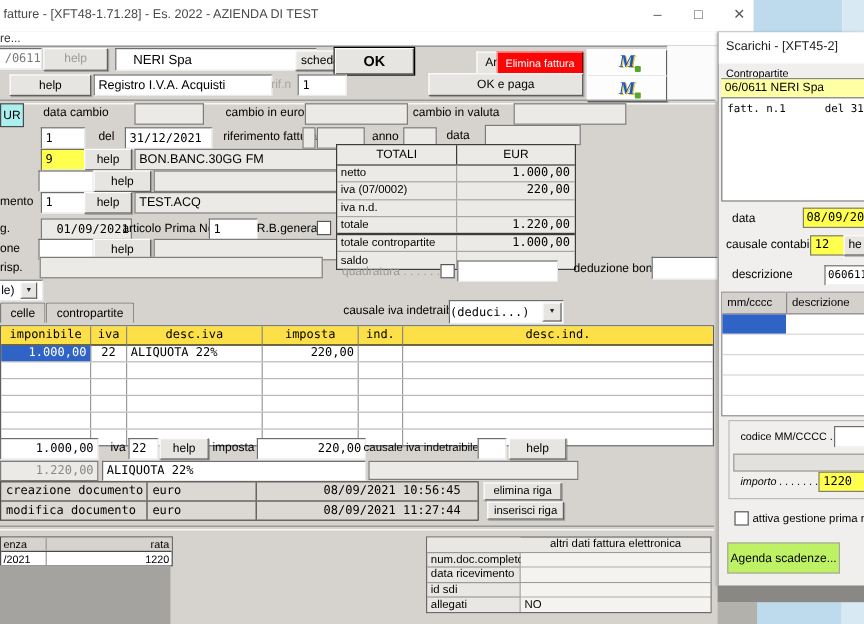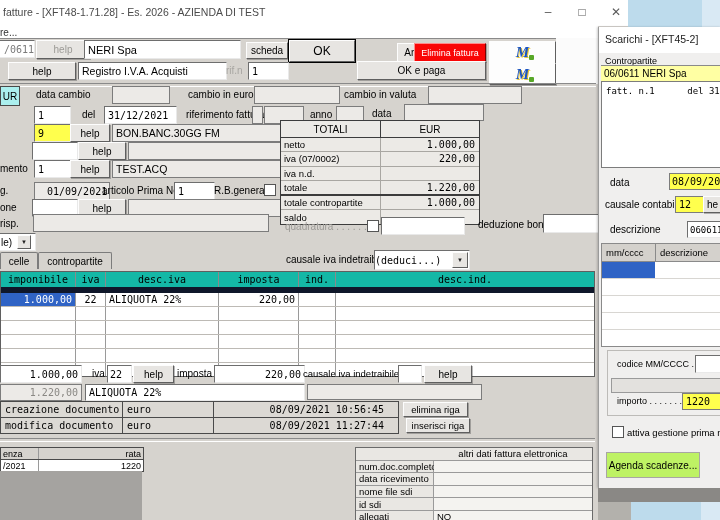--- a/index.html
+++ b/index.html
@@ -34,21 +34,21 @@
   .totali .hcell{display:flex;align-items:center;justify-content:center;border-right:1px solid #3c3c3c;font-size:10px;}
   .totali .hcell:last-child{border-right:none;}
   .totali .trow{display:grid;grid-template-columns:100px 98px;height:13.3px;border-bottom:1px solid #a9a7a2;}
   .totali .trow:last-child{border-bottom:none;}
   .totali .tlabel{display:flex;align-items:center;padding-left:3px;border-right:1px solid #a9a7a2;font-size:9.5px;}
   .totali .tval{display:flex;align-items:center;justify-content:flex-end;padding-right:4px;
                 font:10px "DejaVu Sans Mono",monospace;}
   .totali .heavy{border-bottom:2px solid #3c3c3c;}
   
   .ivagrid{position:absolute;left:0;top:271px;width:593px;border:1px solid #5f5f5f;background:#fff;}
-  .ivagrid .ghead{display:grid;grid-template-columns:75px 30px 113px 80px 37px 1fr;height:15px;background:#14b8a6;border-bottom:6px solid #0f172a;}
+  .ivagrid .ghead{display:grid;grid-template-columns:75px 30px 113px 80px 37px 1fr;height:15px;background:#fde047;border-bottom:1px solid #0f172a;}
   .ivagrid .ghc{display:flex;align-items:center;justify-content:center;border-right:1px solid #8a8a8a;
                 font:10px "DejaVu Sans Mono",monospace;}
   .ivagrid .grow{display:grid;grid-template-columns:75px 30px 113px 80px 37px 1fr;height:13px;border-bottom:1px solid #bdbab5;}
   .ivagrid .gc{display:flex;align-items:center;border-right:1px solid #9a9a9a;font:10px "DejaVu Sans Mono",monospace;
                overflow:hidden;white-space:pre;}
   .sel{background:#2f63c5;color:#fff;}
   
   .doclog{position:absolute;left:0;top:401px;width:397px;border:1px solid #4a4a4a;background:#dcd9d4;}
   .doclog .drow{display:grid;grid-template-columns:122px 91px 1fr;height:15px;border-bottom:1px solid #4a4a4a;}
   .doclog .drow:last-child{border-bottom:none;}
@@ -79,40 +79,40 @@
   .mlogo{position:relative;font:italic bold 15px "Liberation Serif",serif;color:#1d55c0;
          text-shadow:1px 1px 0 #e8c62a;}
   .mlogo::after{content:"";position:absolute;right:-5px;bottom:1px;width:5px;height:5px;background:#58a828;border-radius:1px;}
 </style>
 </head>
 <body>
 
 <div id="stage">
 
   <div class="titlebar">
-    <span class="lbl" style="left:3px;top:6px;color:#4a4a4a;font-size:10.5px;">fatture - [XFT48-1.71.28] - Es. 2026 - AZIENDA DI TEST</span>
+    <span class="lbl" style="left:3px;top:6px;color:#4a4a4a;font-size:10.5px;">fatture - [XFT48-1.71.28] - Es. 2022 - AZIENDA DI TEST</span>
     <span class="wctl" style="left:537px;">–</span>
     <span class="wctl" style="left:571px;">□</span>
     <span class="wctl" style="left:605px;">✕</span>
   </div>
 
   <div class="abs" style="left:0;top:26px;width:598px;height:12px;background:#fff;">
     <span class="lbl" style="left:0;top:1px;color:#333;">re...</span>
   </div>
 
   <div class="abs" style="left:628px;top:0;width:74px;height:57px;background:#bddbec;"></div>
   <div class="abs" style="left:702px;top:0;width:18px;height:57px;background:#d9e9f4;"></div>
 
   <div class="abs" style="left:0;top:38px;width:598px;height:482px;background:#d6d3ce;border-top:1px solid #8a8a8a;"></div>
 
   <div class="sunken" style="left:-8px;top:40px;width:41px;height:16px;justify-content:flex-end;color:#7a7a7a;">/0611</div>
   <div class="btn" style="left:36px;top:40px;width:52px;height:17px;color:#9c9a96;">help</div>
-  <div class="sunken" style="left:84px;top:40px;width:152px;height:17px;font:11px 'Liberation Sans',sans-serif;padding-left:3px;">NERI Spa</div>
+  <div class="sunken" style="left:96px;top:40px;width:152px;height:17px;font:11px 'Liberation Sans',sans-serif;padding-left:14px;">NERI Spa</div>
   <div class="btn" style="left:246px;top:42px;width:40px;height:15px;">scheda</div>
-  <div class="btn" style="left:289px;top:40px;width:64px;height:20px;font-weight:normal;font-size:12px;box-shadow:0 0 0 1px #000,1px 1px 0 rgba(60,60,60,.35);">OK</div>
+  <div class="btn" style="left:279px;top:40px;width:64px;height:20px;font-weight:bold;font-size:12px;box-shadow:0 0 0 1px #000,1px 1px 0 rgba(60,60,60,.35);">OK</div>
   <div class="btn" style="left:357px;top:43px;width:46px;height:17px;margin-left:40px;">Annulla</div>
   <div class="btn" style="left:414px;top:43px;width:70px;height:17px;background:#f90606;color:#fff;font-size:9px;border-color:#ff8a8a #7a0000 #7a0000 #ff8a8a;">Elimina fattura</div>
   <div class="btn" style="left:489px;top:41px;width:65px;height:21px;background:#fdfdfd;">
       <span class="mlogo">M</span>
     </div>
 
   <div class="btn" style="left:8px;top:62px;width:66px;height:16px;">help</div>
   <div class="sunken" style="left:78px;top:62px;width:144px;height:16px;font:10.5px 'Liberation Sans',sans-serif;padding-left:3px;">Registro I.V.A. Acquisti</div>
   <span class="lbl" style="left:226px;top:65px;color:#a8a6a2;">rif.n</span>
   <div class="sunken" style="left:248px;top:62px;width:36px;height:16px;padding-left:3px;">1</div>
@@ -332,24 +332,20 @@
       </div>
     <div class="ferow">
         <div class="fec">num.doc.completo</div>
       <div class="fec"></div>
       </div>
     <div class="ferow">
         <div class="fec">data ricevimento</div>
       <div class="fec"></div>
       </div>
     <div class="ferow">
-        <div class="fec">nome file sdi</div>
-      <div class="fec"></div>
-      </div>
-    <div class="ferow">
         <div class="fec">id sdi</div>
       <div class="fec"></div>
       </div>
     <div class="ferow">
         <div class="fec">allegati</div>
       <div class="fec mono">NO</div>
       </div>
   </div>
 
   <div class="dlg">
@@ -380,21 +376,21 @@
       <div class="dgrow"></div>
       <div class="dgrow"></div>
       <div class="dgrow"></div>
       <div class="dgrow" style="border-bottom:none;"></div>
     </div>
 
     <div class="abs" style="left:8px;top:323px;width:113px;height:64px;border:1px solid #bdbbb8;"></div>
     <span class="lbl9" style="left:18px;top:332px;">codice MM/CCCC .</span>
     <div class="sunken" style="left:96px;top:328px;width:26px;height:16px;"></div>
     <div class="abs" style="left:12px;top:351px;width:108px;height:13px;background:#e3e1de;border:1px solid #9a9a9a;"></div>
-    <span class="lbl9" style="left:18px;top:369px;">importo . . . . . . .</span>
+    <span class="lbl9" style="left:18px;top:369px;font-style:italic;">importo . . . . . . .</span>
     <div class="abs yellow mono" style="left:83px;top:366px;width:39px;height:15px;border:1px solid #7c7c7c;display:flex;align-items:center;padding-left:3px;font-size:10px;">1220</div>
 
     <span class="chk" style="left:13px;top:399px;"></span>
     <span class="lbl" style="left:28px;top:400px;font-size:9.5px;">attiva gestione prima nota</span>
 
     <div class="abs" style="left:7px;top:425px;width:92px;height:24px;background:#bef264;border:1px solid #a8a6a3;display:flex;align-items:center;justify-content:center;font-size:10px;">Agenda scadenze...</div>
   </div>
 
   <div class="abs" style="left:598px;top:488px;width:122px;height:14px;background:#8a8885;"></div>
   <div class="abs" style="left:598px;top:502px;width:33px;height:18px;background:#b3b1ac;"></div>

